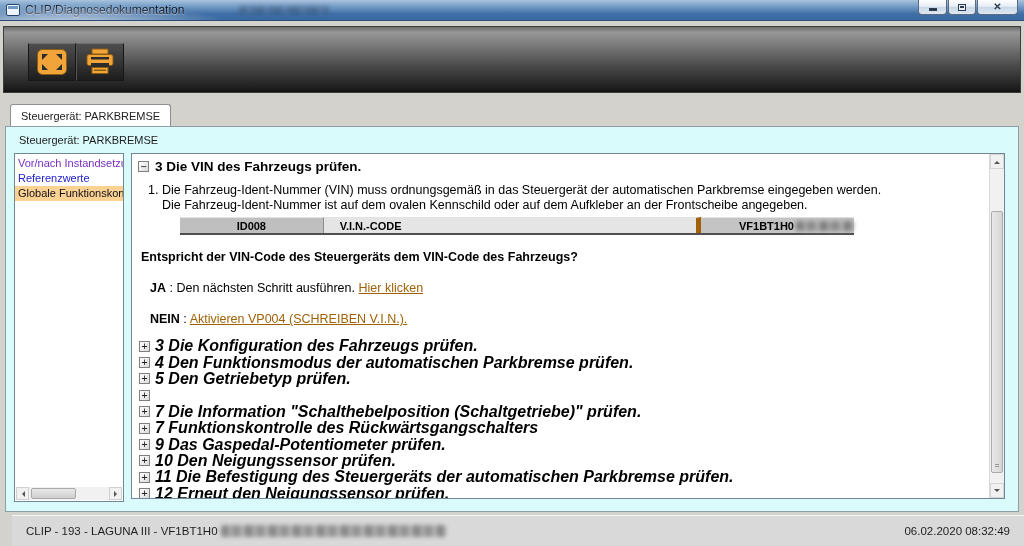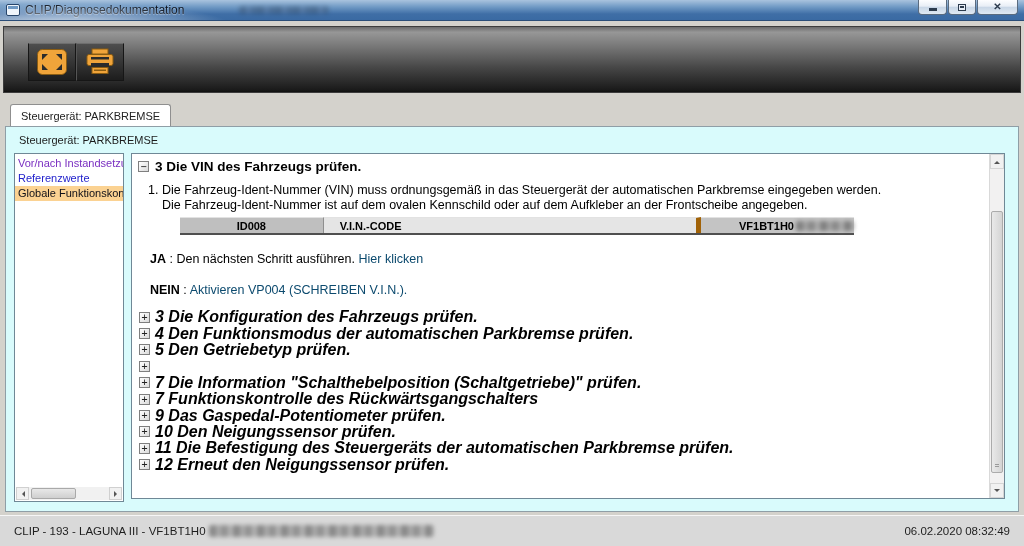--- a/index.html
+++ b/index.html
@@ -132,21 +132,21 @@
     border-bottom: 2px solid #4f4f4f; font-size: 11px; font-weight: bold;
   }
   .vin-table .cell { display: flex; align-items: center; border-top: 1px solid #e2e2e2; }
   .cell.c1 { width: 155px; background: #bfbfbf; justify-content: center; border-right: 1px solid #8f8f8f; }
   .cell.c2 { width: 406px; background: #e5e5e5; padding-left: 16px; border-right: 5px solid #a16207; }
   .cell.c3 { width: 165px; background: #c4c4c4; justify-content: flex-end; }
   .question { font-weight: bold; margin: 15px 0 0 3px; }
   .ja-line  { margin: 17px 0 0 12px; }
   .nein-line{ margin: 17px 0 0 12px; }
   .ja-line b, .nein-line b { font-weight: bold; }
-  a.doclink { color: #0c4a6e; cursor: pointer; }
+  a.doclink { color: #a16207; text-decoration: underline; cursor: pointer; }
   .steps { margin-top: 12px; }
   .step-row { display: flex; align-items: center; height: 16.4px; cursor: pointer; }
   .step-row .box { margin: 0 5px 0 1px; }
   .step-label { font-size: 16px; font-weight: bold; white-space: nowrap; font-style: italic; }
 
   
   .vscroll {
     position: absolute; top: 0; right: 0; bottom: 0; width: 15px;
     background: #f2f1f1; border-left: 1px solid #d9d9d9;
   }
@@ -156,21 +156,21 @@
   .tri-down { width:0; height:0; border:3px solid transparent; border-top-color:#555; margin-bottom:-2px; }
   .vs-thumb {
     position: absolute; left: 1px; right: 1px; top: 57px; height: 262px;
     background: linear-gradient(90deg,#e9e9e9,#d4d4d4); border: 1px solid #ababab; border-radius: 2px; cursor: pointer;
   }
   .vs-thumb::after { content:""; position:absolute; left:3px; right:3px; bottom:4px; height:4px;
     background: repeating-linear-gradient(180deg,#9a9a9a 0 1px, transparent 1px 2px); }
 
   
   .statusbar {
-    position: absolute; left: 0; right: 0; bottom: 0; height: 31px;
+    position: absolute; left: 12px; right: 0; bottom: 0; height: 31px;
     background: #d9d9d9; border-top: 1px solid #f6f6f6;
     display: flex; align-items: center; padding: 0 14px;
     font-size: 11.5px; color: #1e1e1e;
   }
   .status-left { display: flex; align-items: center; white-space: nowrap; }
   .status-right { margin-left: auto; white-space: nowrap; }
 
   .smudge {
     display: inline-block; border-radius: 3px; filter: blur(2px); opacity: .75;
     background: repeating-linear-gradient(90deg,#6e6e6e 0 7px, #9a9a9a 7px 12px, #7b7b7b 12px 19px, #a7a7a7 19px 24px);
@@ -271,20 +271,21 @@
 
         <div class="vin-table">
           <div class="cell c1">ID008</div>
           <div class="cell c2">V.I.N.-CODE</div>
           <div class="cell c3">
             <span>VF1BT1H0</span>
             <span class="smudge vin"></span>
           </div>
         </div>
 
+        <div class="question">Entspricht der VIN-Code des Steuergeräts dem VIN-Code des Fahrzeugs?</div>
 
         <div class="ja-line">
           <b>JA</b>
           <span>: Den nächsten Schritt ausführen.</span>
           <a class="doclink">Hier klicken</a>
         </div>
 
         <div class="nein-line">
           <b>NEIN</b>
           <span>:</span>

